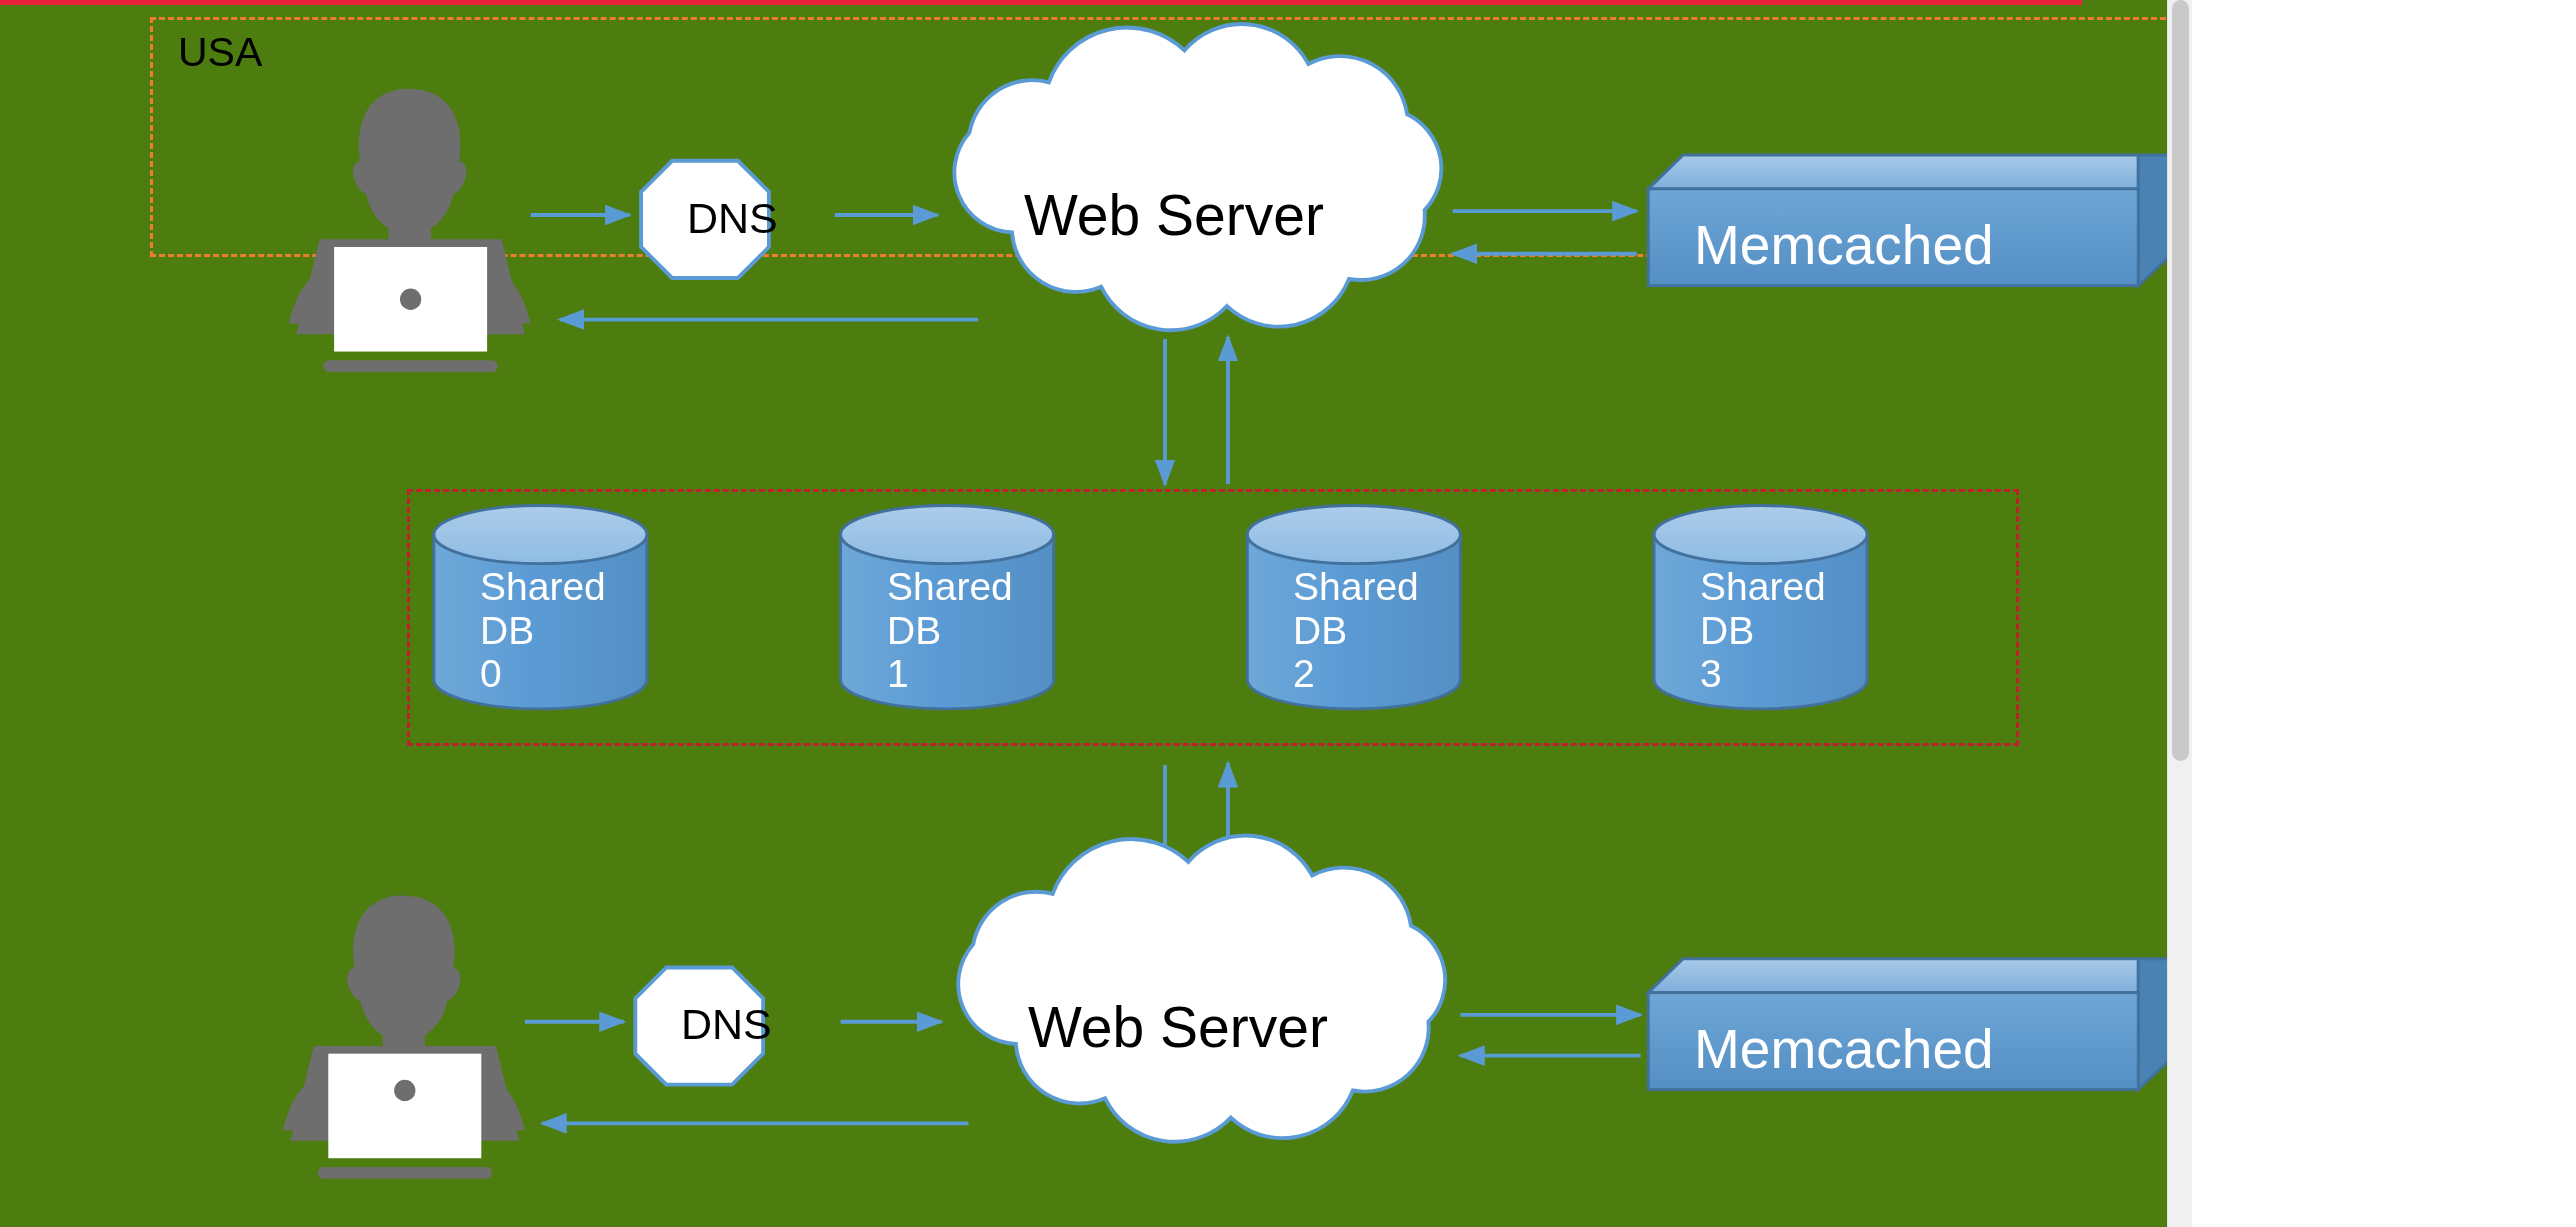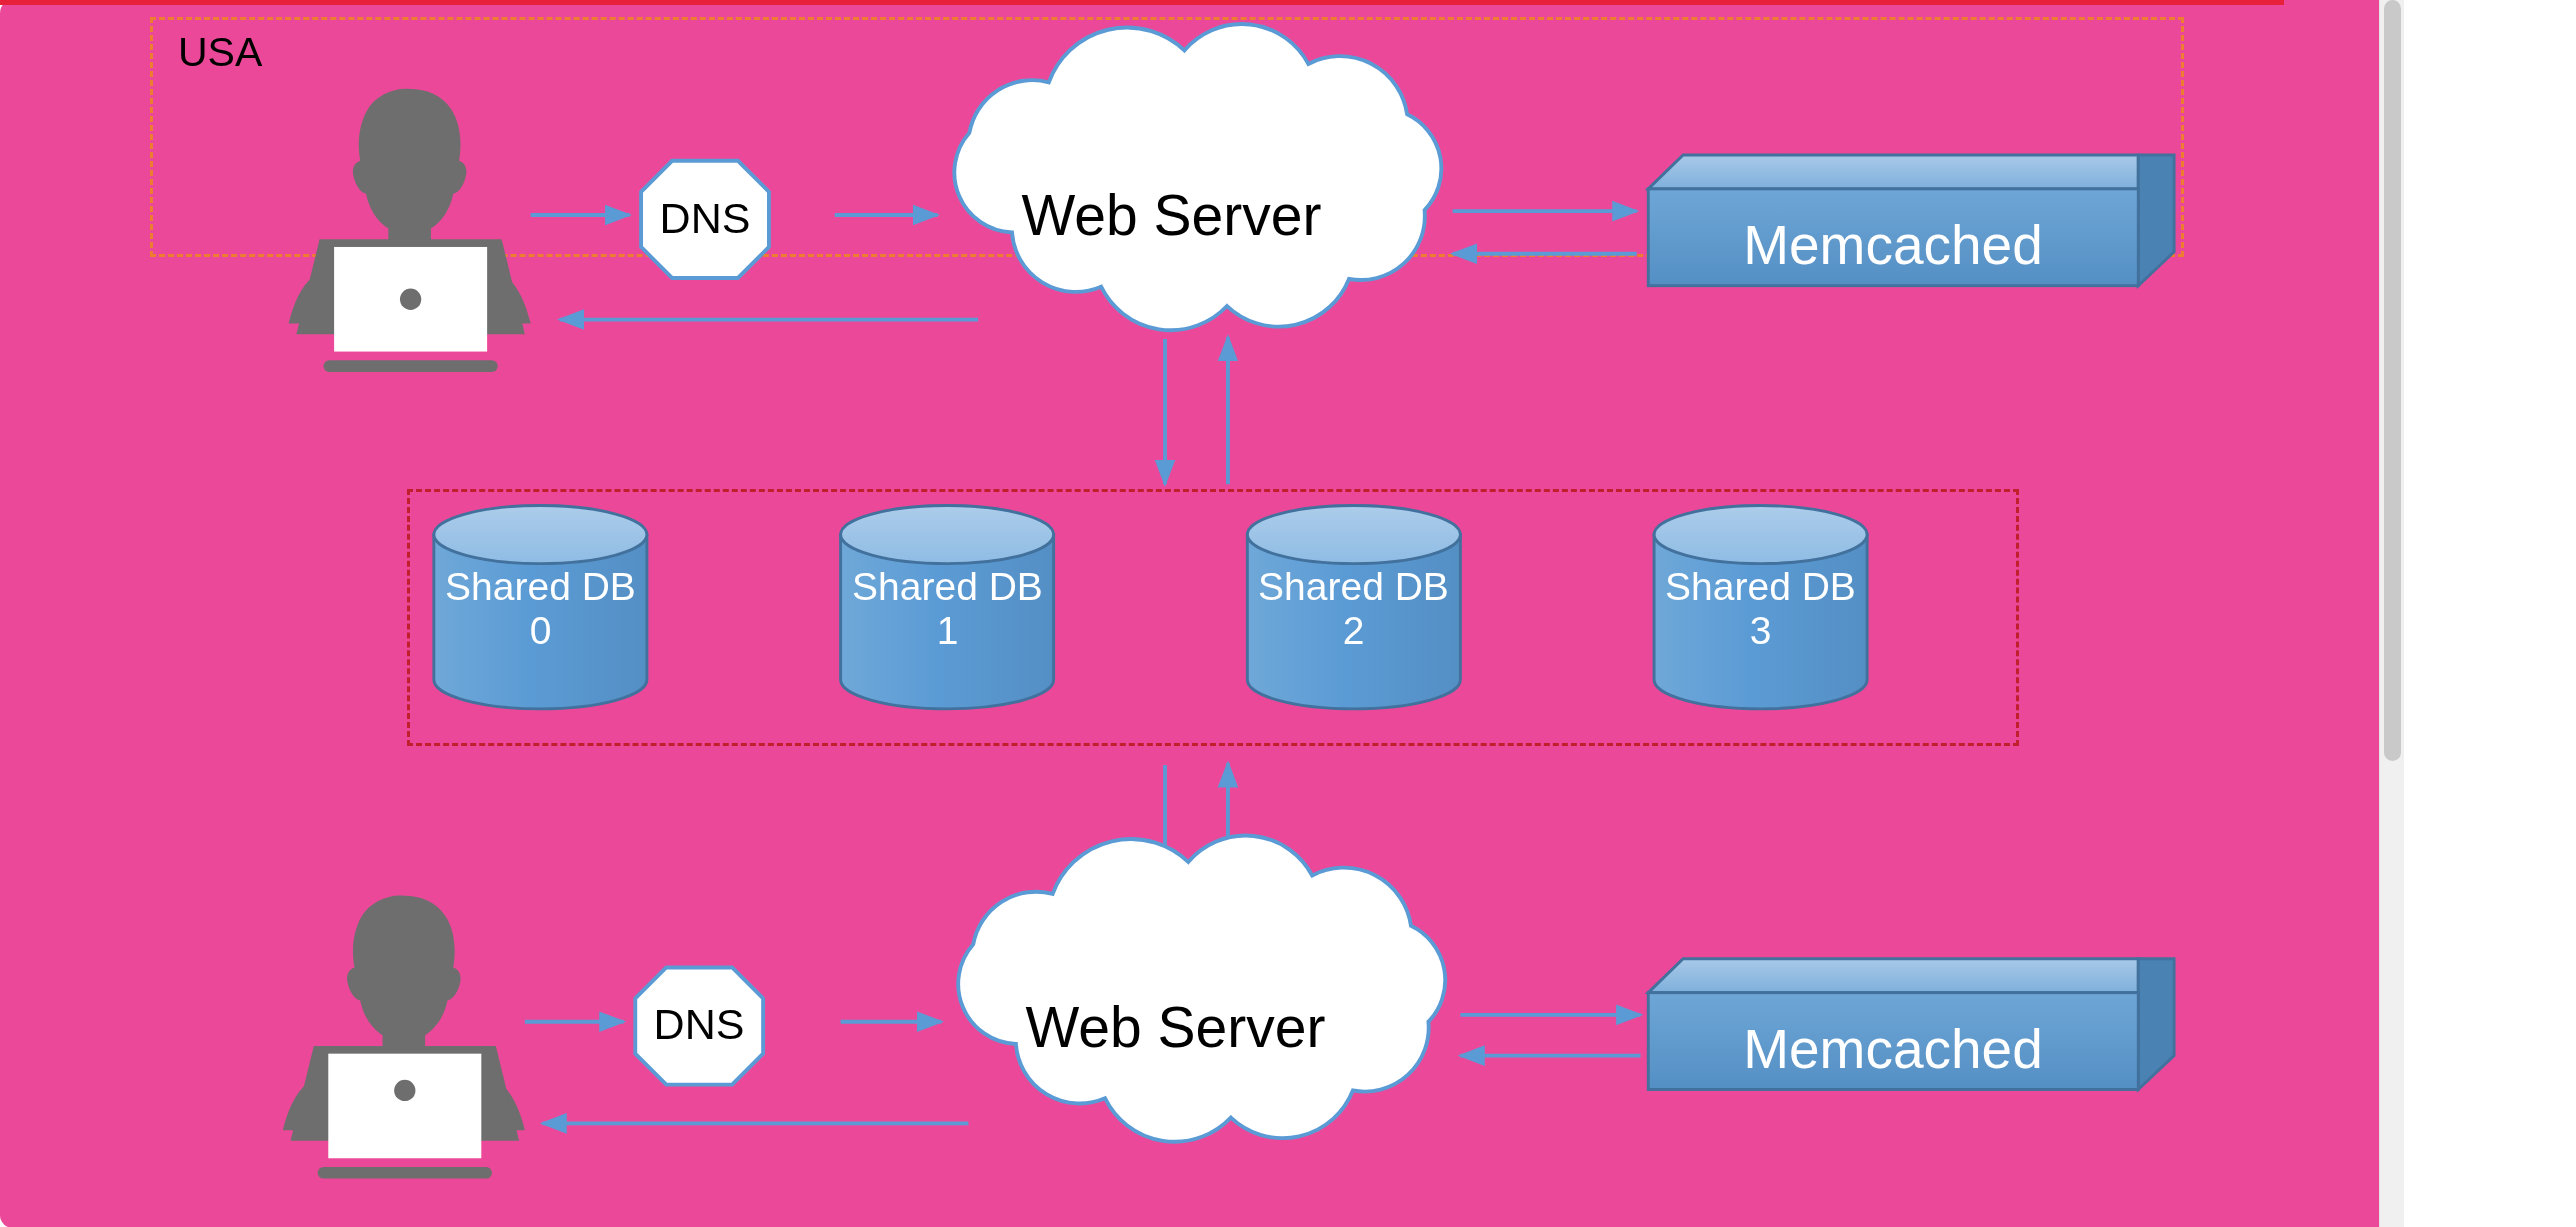--- a/index.html
+++ b/index.html
@@ -2,21 +2,21 @@
 <html><head>
 <meta charset="utf-8">
 <style>
   * { box-sizing: border-box; margin: 0; padding: 0; }
   html, body {
     width: 2576px; height: 1228px;
     background: #ffffff;
     font-family: "Liberation Sans", sans-serif;
     overflow: hidden;
   }
-  #page { position: relative; width: 2404px; height: 1228px; background: #ec4899; border-radius: 13px; }
+  #page { position: relative; width: 2192px; height: 1228px; background: #4d7c0f; }
 
   
   #progress-bar {
     position: absolute; top: 0; left: 0;
     height: 4.8px; background: #e8213a; z-index: 50;
   }
   #scrollbar-track {
     position: absolute; top: 0; right: 0; width: 25px; height: 1228px;
     background: #f0f0f0; border-left: 1px solid #e2e2e2; z-index: 40;
   }
@@ -42,23 +42,23 @@
   
   #vec {
     position: absolute; top: 0; left: 0;
     width: 2576px; height: 1228px;
     pointer-events: none;
   }
 
   
   .shape-text {
     position: absolute;
-    text-align: center;
     line-height: 1.12;
     white-space: pre-line;
+    padding-left: 46px;
   }
   .dns-text     { font-size: 43px; color: #000; }
   .cloud-text   { font-size: 57px; color: #000; }
   .memcached-text { font-size: 55px; color: #ffffff; }
   .db-text      { font-size: 39px; color: #ffffff; }
 
   
   #annotation {
     position: absolute;
     font-size: 36px;

